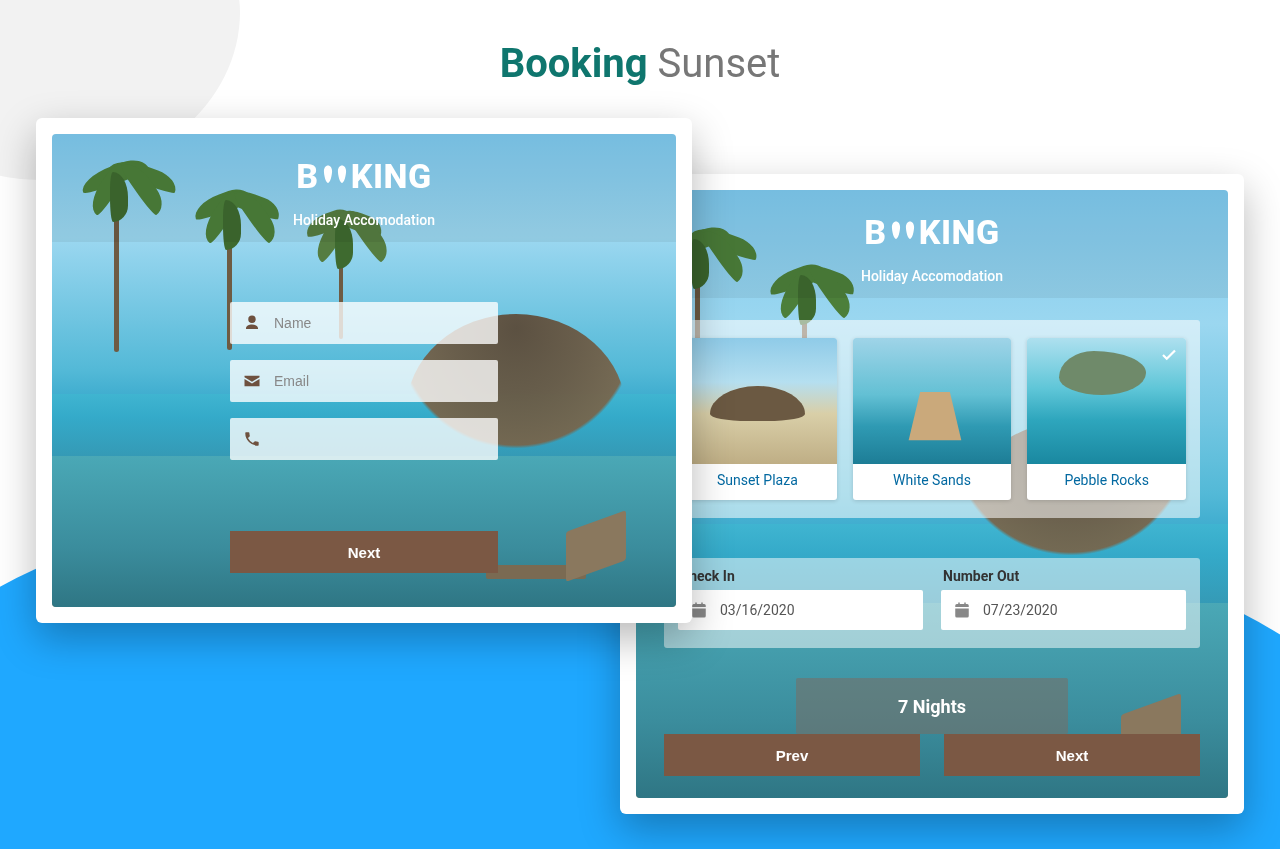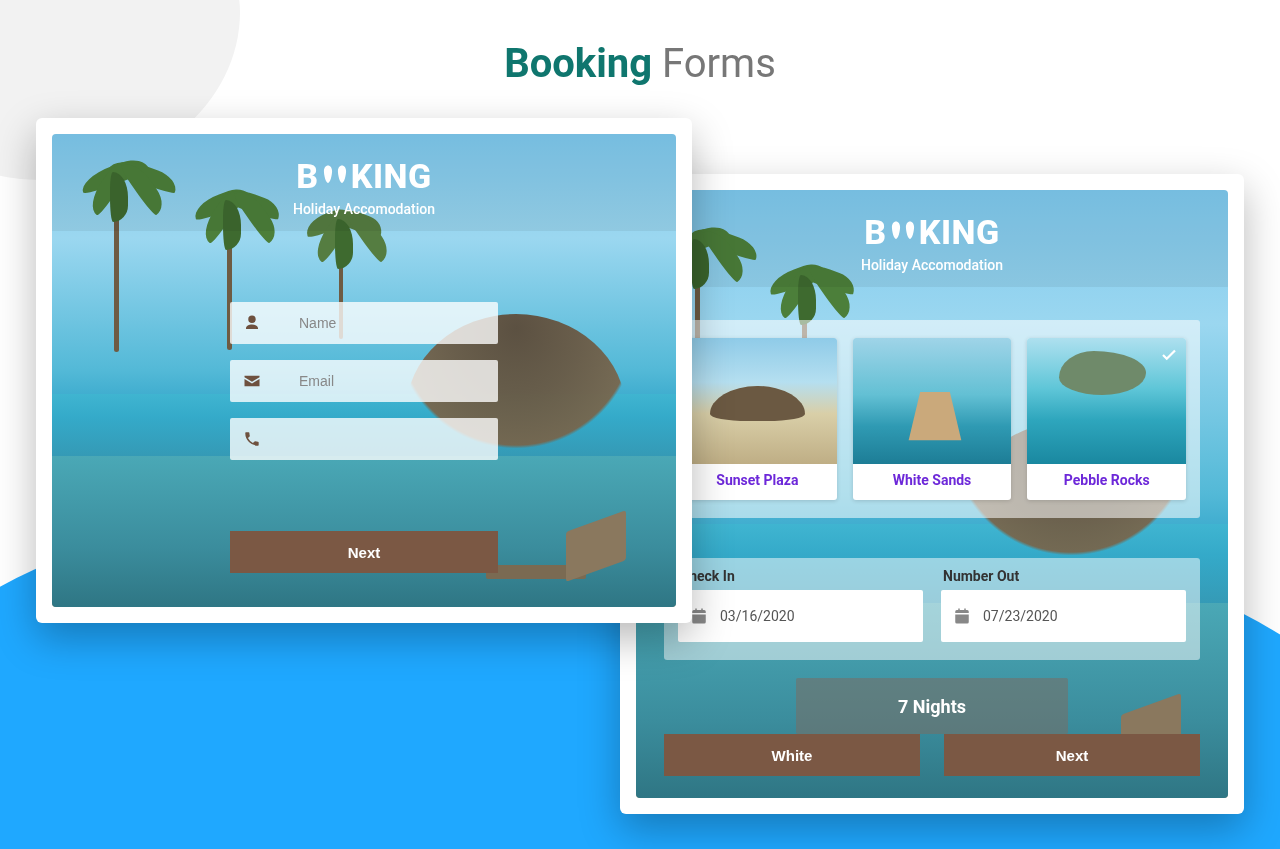--- a/index.html
+++ b/index.html
@@ -127,35 +127,34 @@
     position:absolute; top:0; left:0; right:0;
     padding: 22px 0 14px;
     text-align:center;
     color:#fff;
     background: rgba(0,0,0,0.06);
   }
   .brand .logo {
     font-size: 34px; font-weight: 800; letter-spacing: .5px;
     display:inline-flex; align-items:center; gap:2px;
   }
-  .brand .tagline { font-size: 14px; margin-top:5px; font-weight:500; }
+  .brand .tagline { font-size: 14px; margin-top:16px; font-weight:500; }
 
   
   .form-stack {
     position:absolute; top:168px; left:50%; transform:translateX(-50%);
     width: 268px;
     display:flex; flex-direction:column; gap:16px;
   }
   .input-row {
     display:flex; align-items:stretch;
     background: rgba(255,255,255,0.78);
     height: 42px;
     border-radius: 2px;
     overflow:hidden;
-    gap:25px;
   }
   .input-row .icon-box {
     width: 44px; display:flex; align-items:center; justify-content:center;
     color:#6e513f;
   }
   .input-row input {
     flex:1; border:none; background:transparent; outline:none;
     font-size:14px; color:#555; padding-right:10px;
   }
   .input-row input::placeholder { color:#888; }
@@ -177,21 +176,21 @@
     border-radius:3px;
   }
   .thumb {
     flex:1; background:#fff; border-radius:3px; overflow:hidden;
     display:flex; flex-direction:column;
     box-shadow: 0 1px 4px rgba(0,0,0,0.15);
     cursor:pointer;
     position:relative;
   }
   .thumb .img { height: 126px; }
-  .thumb .cap { text-align:center; padding:8px 4px; font-size:14px; color:#6d28d9;font-weight:bold; }
+  .thumb .cap { text-align:center; padding:8px 4px; font-size:14px; color:#0369a1; }
   .thumb.selected .cap { padding-bottom:12px; }
   .thumb .tick {
     position:absolute; top:6px; right:6px; color:#fff;
     width:22px; height:22px; display:none; align-items:center; justify-content:center;
   }
   .thumb.selected .tick { display:flex; }
   .thumb .img.a { background: linear-gradient(to bottom,#8fcbe8 0%,#b5dff0 35%,#d9cfa8 60%,#bfae85 100%); position:relative;}
   .thumb .img.a::after{content:"";position:absolute;top:38%;left:20%;width:60%;height:28%;background:#6b5942;border-radius:50% 50% 40% 40%/80% 80% 20% 20%;}
   .thumb .img.b { background: linear-gradient(to bottom,#9fd4e8 0%,#63c0d4 45%,#2f9ab3 70%,#1d7d96 100%); position:relative;}
   .thumb .img.b::before{content:"";position:absolute;bottom:18%;left:40%;width:24%;height:50%;background:#caa97b;transform:perspective(80px) rotateX(45deg);}
@@ -201,21 +200,21 @@
   .dates {
     position:absolute; top:368px; left:50%; transform:translateX(-50%);
     width:536px; background: rgba(255,255,255,0.5);
     padding: 10px 14px 18px; border-radius:3px;
     display:flex; gap:18px;
   }
   .date-col { flex:1; display:flex; flex-direction:column; gap:6px; }
   .date-col label { font-size:14px; font-weight:700; color:#333; padding-left:2px; }
   .date-input {
     display:flex; align-items:center; gap:12px;
-    background:#fff; height:52px; padding:0 12px; border-radius:2px;
+    background:#fff; height:40px; padding:0 12px; border-radius:2px;
     font-size:14px; color:#555;
   }
   .date-input svg { color:#888; flex:none; }
 
   .nights {
     position:absolute; top:460px; left:50%; transform:translateX(-50%);
     width:272px; height:56px;
     background: rgba(120,110,100,0.55);
     color:#fff; font-weight:700; font-size:18px;
     display:flex; align-items:center; justify-content:center;
@@ -231,21 +230,21 @@
 
   svg { display:block; }
 </style>
 </head>
 <body>
 
 <div class="bg-top-left"></div>
 <div class="bg-bottom"></div>
 
 <h1 class="page-title">
-  <strong>Booking</strong><span> Forms</span>
+  <strong>Booking</strong><span> Sunset</span>
 </h1>
 
 <div class="card form1">
   <div class="hero">
     <div class="pool"></div>
     <div class="hut"></div>
     <div class="palm palm1">
         <div class="fronds">
           <span></span>
           <span></span>
@@ -394,17 +393,17 @@
               <path d="M7 2v2H5a2 2 0 0 0-2 2v2h18V6a2 2 0 0 0-2-2h-2V2h-2v2H9V2H7zM3 10v10a2 2 0 0 0 2 2h14a2 2 0 0 0 2-2V10H3z"></path>
             </svg>
           <span>07/23/2020</span>
         </div>
       </div>
     </div>
 
     <div class="nights">7 Nights</div>
 
     <div class="nav-btns">
-      <button class="btn">White</button>
+      <button class="btn">Prev</button>
       <button class="btn">Next</button>
     </div>
   </div>
 </div>
 
 </body></html>

